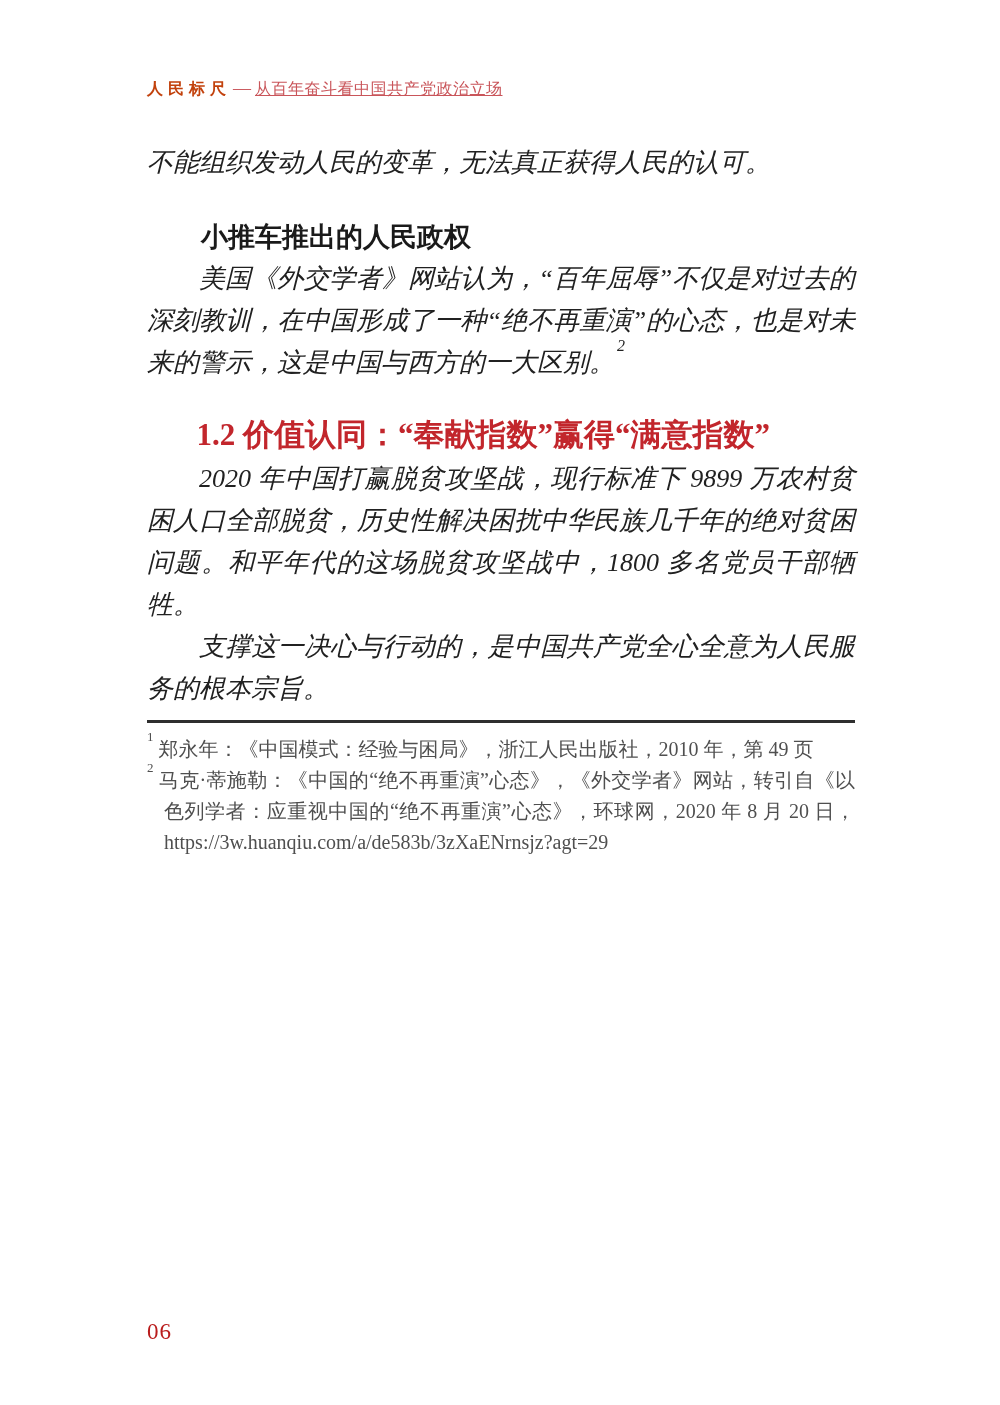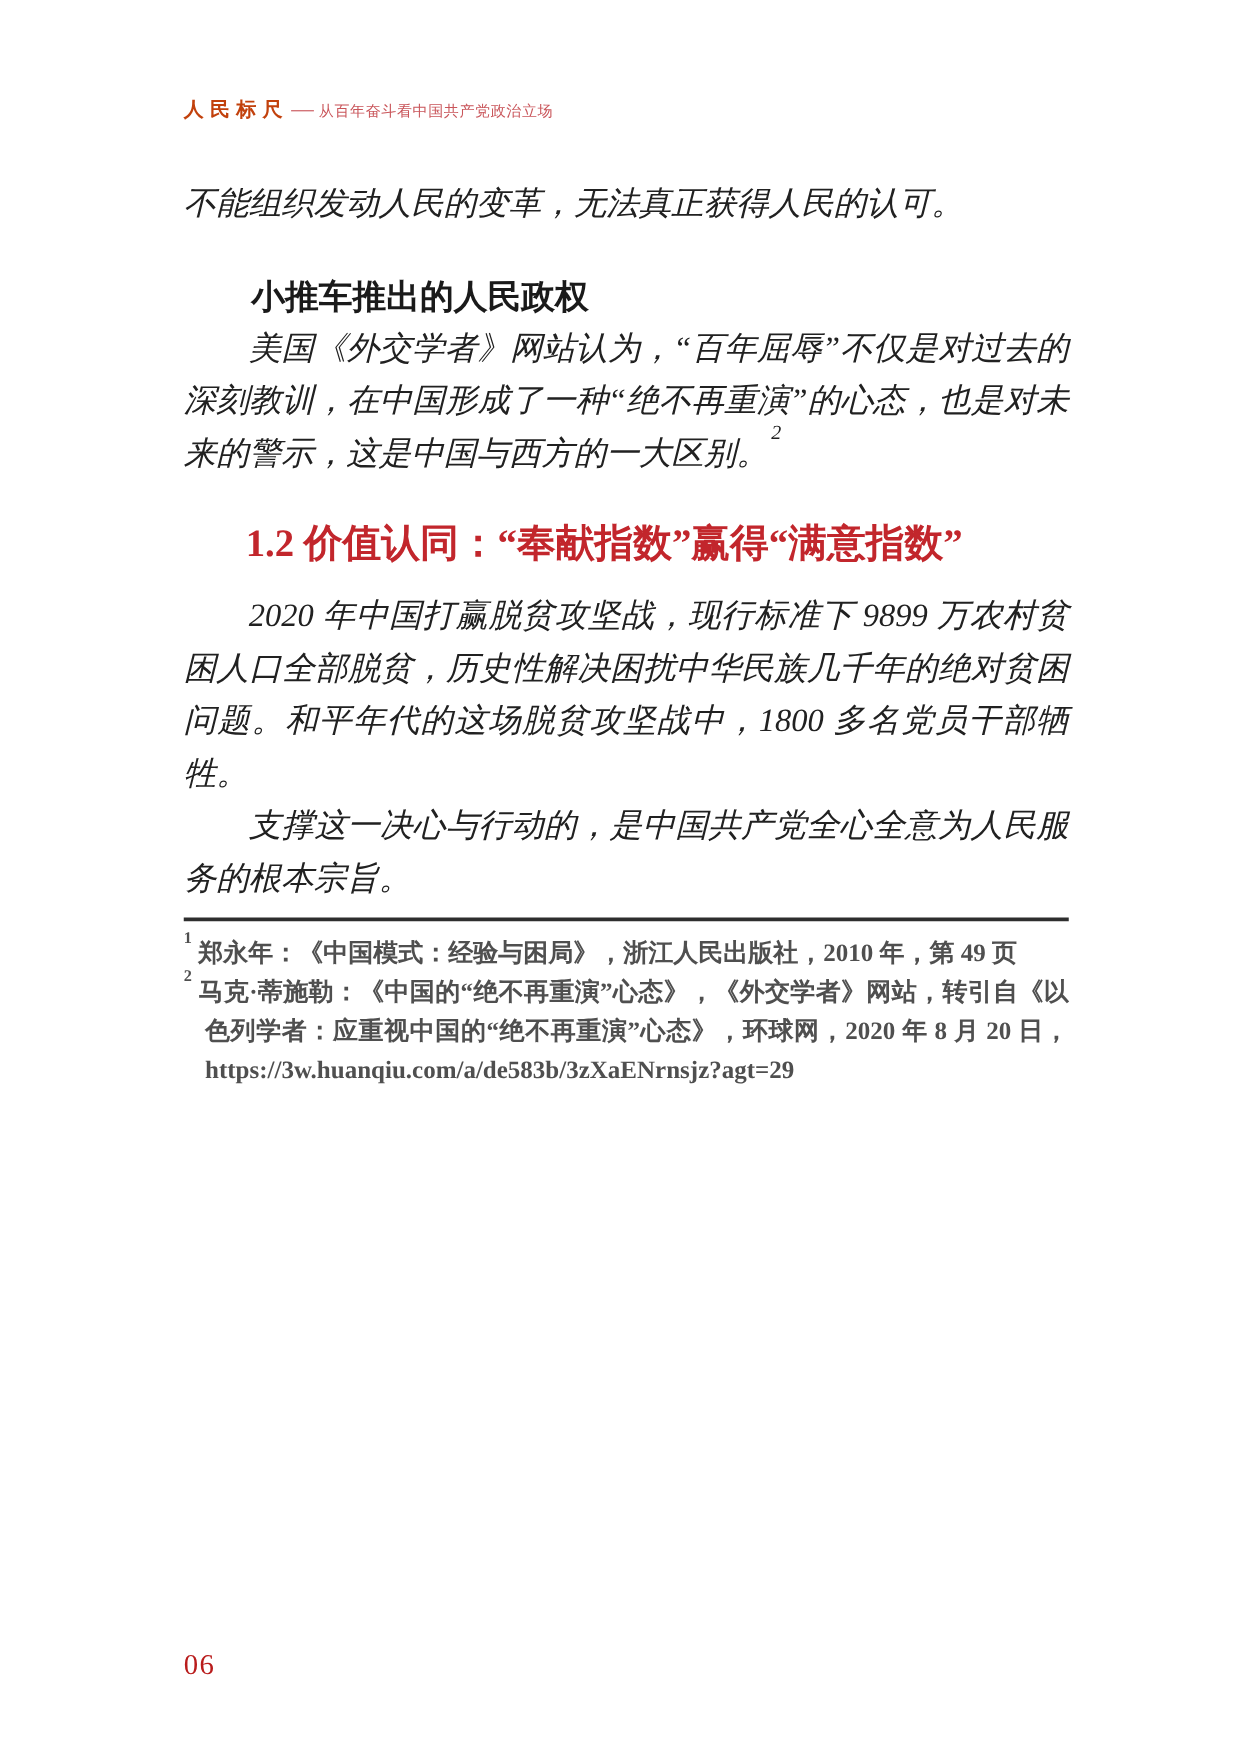--- a/index.html
+++ b/index.html
@@ -16,51 +16,51 @@
     width: 100%; height: 100%;
     padding: 74px 145px 0 147px;
   }
   
   .running-header { font-size: 20px; line-height: 26px; white-space: nowrap; }
   .book-title {
     color: #c2410c; font-weight: bold;
     font-size: 16px; letter-spacing: 5px;
   }
   .header-dash { color: #c9555a; font-size: 18px; margin: 0 4px 0 2px; }
-  .header-subtitle { color: #c9555a; font-size: 12px; letter-spacing: 0.5px; }
+  .header-subtitle { color: #c9555a; font-size: 16px; letter-spacing: 0.5px; text-decoration: underline; }
 
   
   .body-text { margin-top: 40px; font-size: 26px; line-height: 42px; text-align: justify; }
   .para { text-indent: 2em; font-style: italic; }
   .para.intro { text-indent: 0; }
   .subheading {
     margin-top: 32px;
     font-size: 27px; font-weight: bold; line-height: 42px;
     text-indent: 2em; color: #1a1a1a;
   }
   .section-heading {
-    margin-top: 28px; margin-bottom: 14px;
+    margin-top: 28px; 
     font-size: 31px; font-weight: bold; line-height: 46px;
     color: #c2262c; text-indent: 1.6em; text-align: left;
   }
   sup.fnref {
     font-size: 16px; line-height: 0;
     position: relative; top: -10px;
     margin: 0 4px 0 2px;
   }
 
   
   .fn-rule { margin-top: 10px; height: 3px; background: #2e2e2e; border: none; }
   .footnotes {
     margin-top: 11px;
     font-size: 20px; line-height: 31px;
     color: #4f4f4f; text-align: justify;
     word-break: break-word;
   }
-  .fn { padding-left: 17px; text-indent: -17px; font-weight: bold; }
+  .fn { padding-left: 17px; text-indent: -17px; }
   .fn sup {
     font-size: 13px; line-height: 0;
     position: relative; top: -7px;
     margin-right: 5px;
   }
   .page-number {
     position: absolute; left: 147px; bottom: 60px;
     font-size: 23px; color: #b91c1c; letter-spacing: 1px;
   }
 </style>

